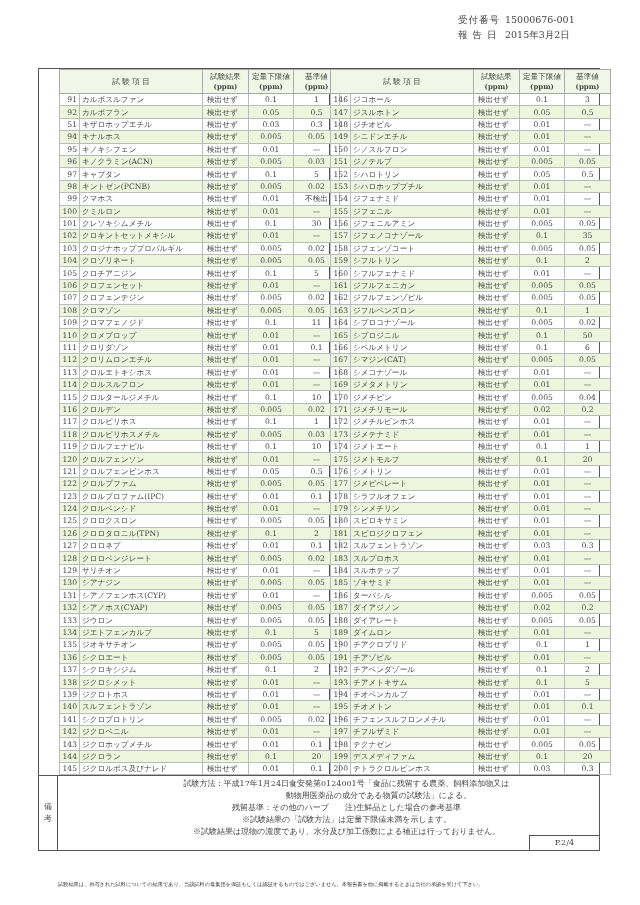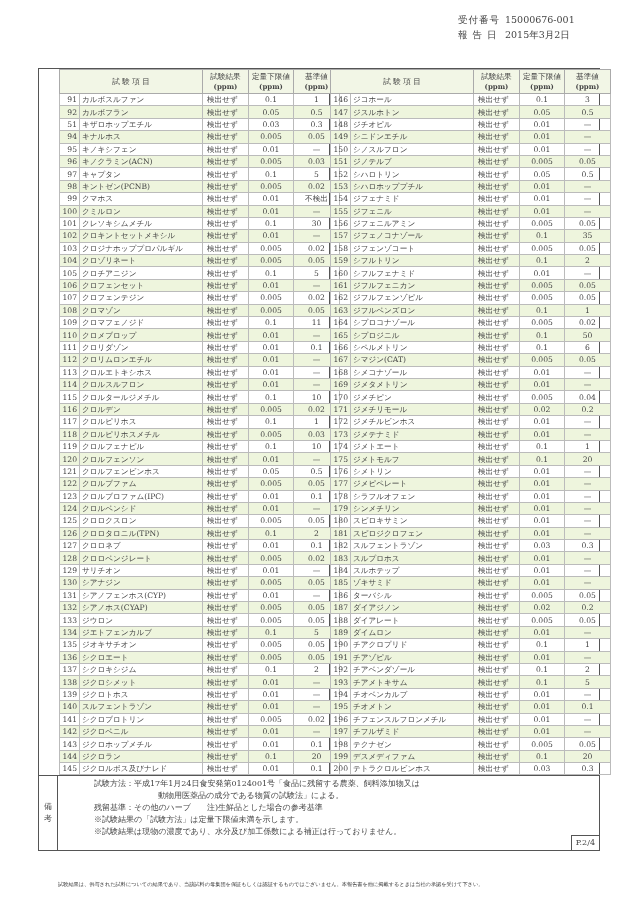--- a/index.html
+++ b/index.html
@@ -17,23 +17,23 @@
   th { font-weight:normal; background:#f2f6e6; border:1px solid #aaa; height:23px; line-height:10px; padding:0; color:#444; }
   th .sub { font-size:7px;font-weight:bold; }
   td { border:1px solid #bbb; height:11.4px; padding:0 2px; white-space:nowrap; overflow:hidden; line-height:11px; color:#444; }
   tr.alt td { background:#eef5dd; }
   td.no { text-align:right; width:18px; padding-right:2px; border-right:1px solid #bbb; }
   td.nm { text-align:left; }
   td.c { text-align:center; }
   td.r { text-align:left; padding-left:4px; }
   .notes { border-top:1.5px solid #555; display:flex; height:74px; }
   .notes .side { width:18px; border-right:1.5px solid #555; font-size:8px; display:flex; flex-direction:column; justify-content:center; align-items:center; line-height:12px; color:#444; }
-  .notes .body { flex:1; position:relative; padding:2px 0 0 36px; font-size:8px; line-height:12px; color:#444; }
+  .notes .body { flex:1; position:relative; padding:2px 0 0 36px; font-size:8px; line-height:12px; color:#444;text-align:center; }
   .notes .body .indent { padding-left:64px; }
-  .page { position:absolute; right:-1px; bottom:-1px; border:1.5px solid #555; font-size:8px; padding:1px 4px; background:#fff; color:#444; }
+  .page { position:absolute; right:-1px; bottom:-1px; border:1.5px solid #555; font-size:8px; padding:1px 25px; background:#fff; color:#444; }
   .footer { position:absolute; left:58px; top:881px; font-size:5.2px; color:#333; font-family:"DejaVu Sans", sans-serif; }
 </style>
 </head>
 <body>
 
 <div class="hdr">
   <div class="row">
     <span class="lbl">受付番号</span>
     <span class="val">15000676-001</span>
   </div>

